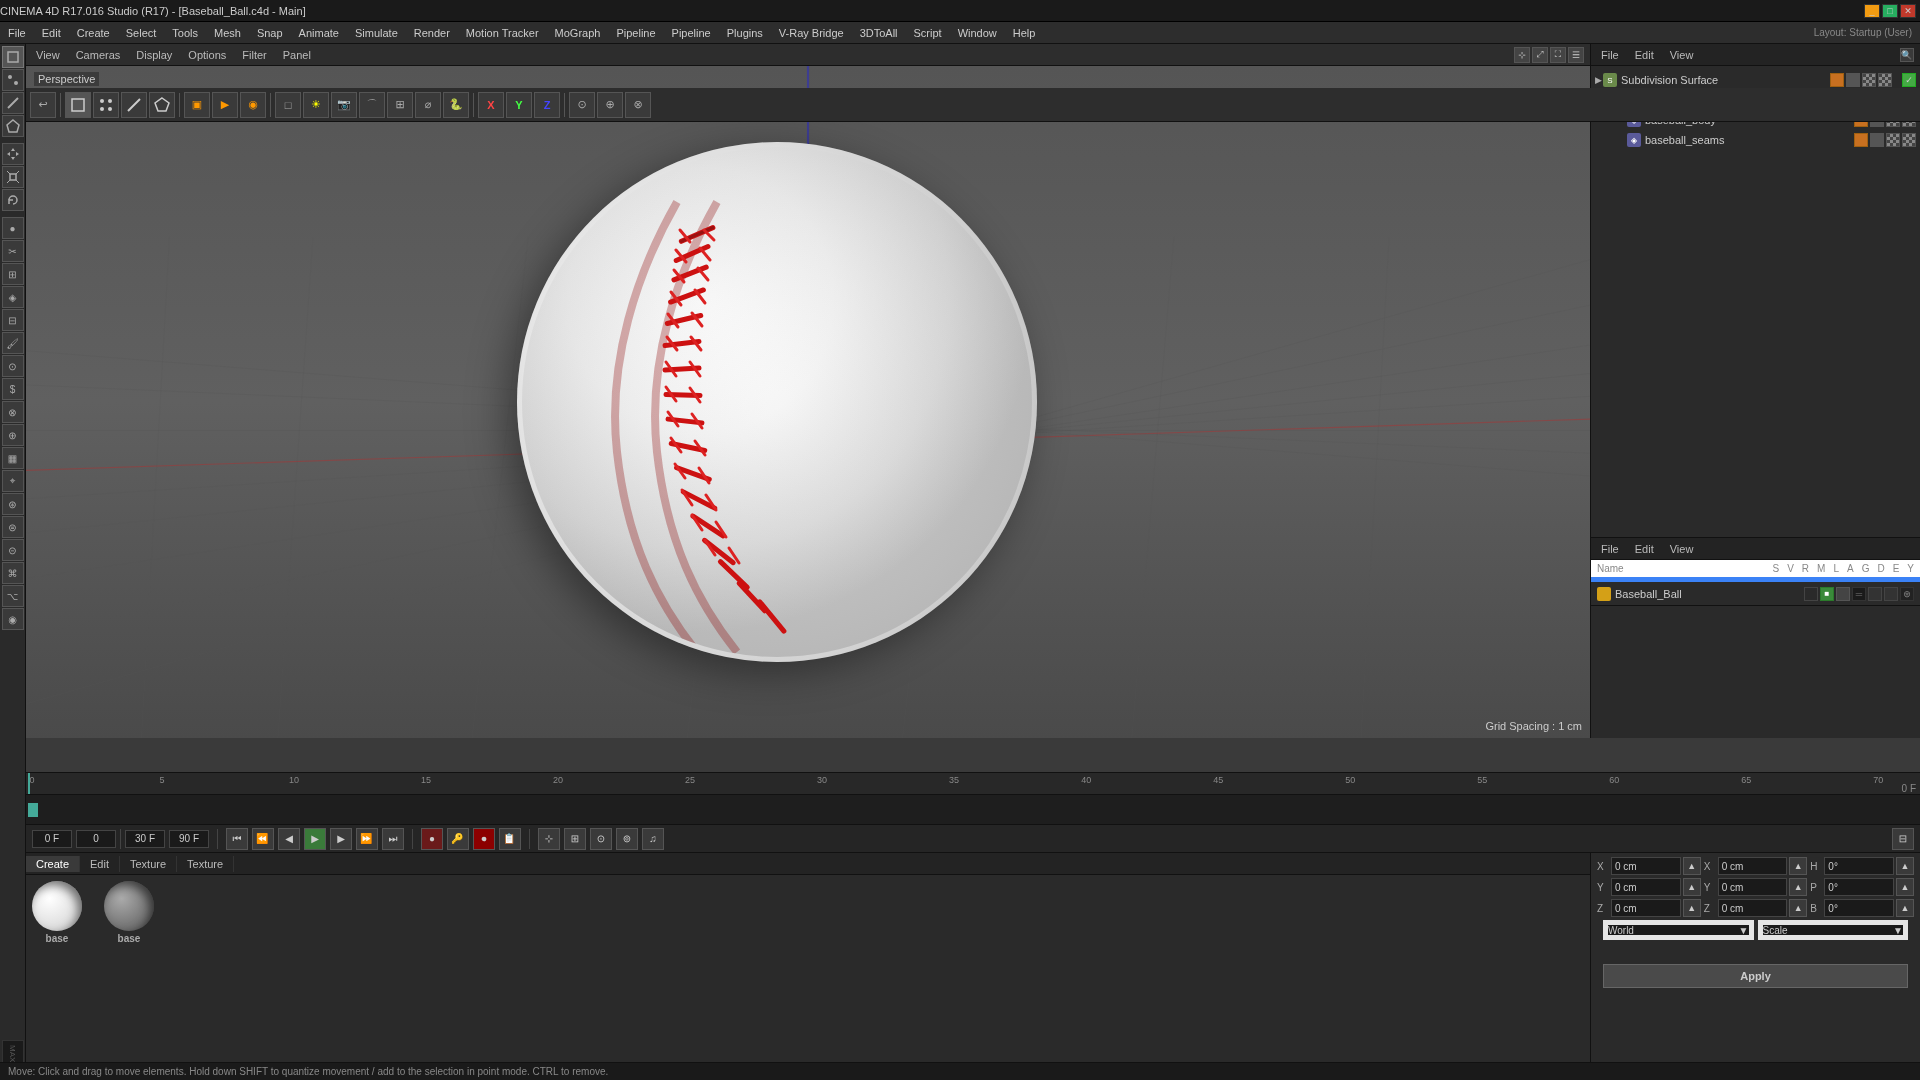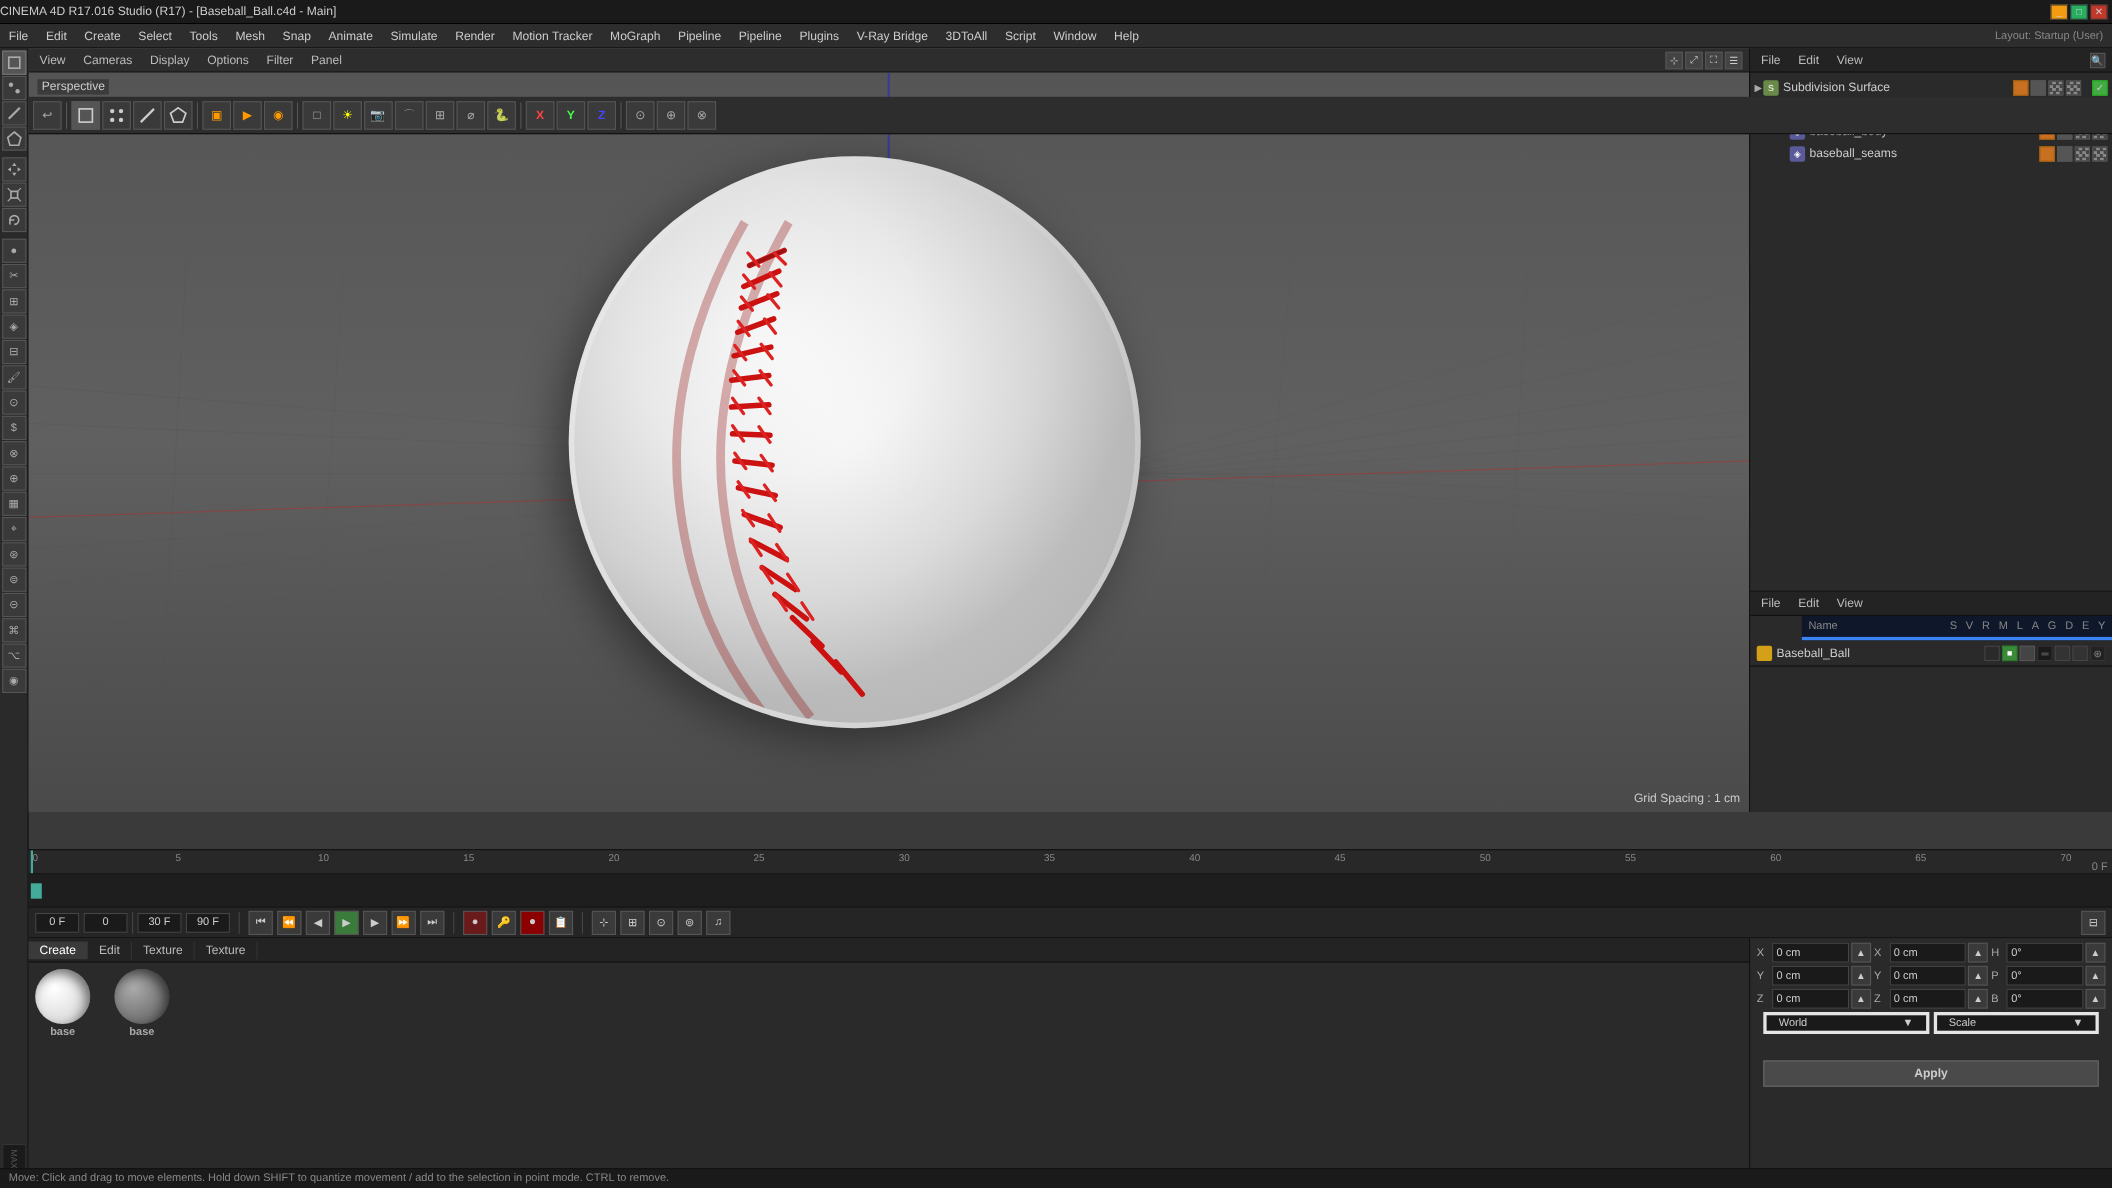--- a/index.html
+++ b/index.html
@@ -182,43 +182,43 @@
     }
     .coord-row { display: flex; align-items: center; gap: 2px; }
     .coord-label { font-size: 10px; color: #aaa; width: 12px; }
     .coord-field {
       flex: 1; height: 18px; background: #1a1a1a; border: 1px solid #444;
       color: #ccc; font-size: 10px; padding: 0 3px; display: flex; align-items: center;
     }
     .coord-btn { width: 18px; height: 18px; background: #3a3a3a; border: 1px solid #555; display: flex; align-items: center; justify-content: center; font-size: 9px; cursor: pointer; }
     #mode-selectors { display: flex; gap: 4px; padding: 0 6px 4px; }
     .mode-select {
-      flex: 1; height: 20px; background: #1a1a1a; border: 3px solid #e5e5e5;
-      color: #ccc; font-size: 10px; display: flex; align-items: center; justify-content: space-between; padding: 0 11px; cursor: pointer;
+      flex: 1; height: 20px; background: #1a1a1a; border: 5px solid #e5e5e5;
+      color: #ccc; font-size: 10px; display: flex; align-items: center; justify-content: space-between; padding: 0 0; cursor: pointer;
     }
     #apply-btn {
       margin: 20px 6px; height: 24px; background: #4a4a4a; border: 1px solid #666;
       color: #ccc; font-size: 11px; cursor: pointer; display: flex; align-items: center; justify-content: center; font-weight: bold;
     }
 
     
     #statusbar {
       height: 18px; background: #1a1a1a; border-top: 1px solid #111;
       display: flex; align-items: center; padding: 0 8px;
       font-size: 10px; color: #888; position: absolute; bottom: 0; left: 0; right: 0;
     }
     .tick-label { position: absolute; top: 2px; font-size: 9px; color: #888; transform: translateX(-50%); }
 
     
     #playhead { position: absolute; top: 0; left: 2px; width: 2px; height: 100%; background: #4a9; }
 
     
     #attr-name-row {
-      height: 22px; background: #0f172a; display: flex; align-items: center;
-      border-bottom: 3px solid #3b82f6; padding: 0 6px; gap: 4px; margin-left: 47px;
+      height: 22px; background: #ffffff; display: flex; align-items: center;
+      border-bottom: 5px solid #3b82f6; padding: 0 6px; gap: 4px;
     }
     .attr-col { font-size: 10px; color: #888; }
     #attr-obj-row {
       height: 24px; display: flex; align-items: center; padding: 0 6px; gap: 4px;
       border-bottom: 1px solid #111;
     }
     .attr-obj-color { width: 14px; height: 14px; background: #d4a017; border-radius: 2px; }
     .attr-obj-name { font-size: 11px; color: #ccc; }
     .attr-obj-icons { margin-left: auto; display: flex; gap: 2px; }
 

